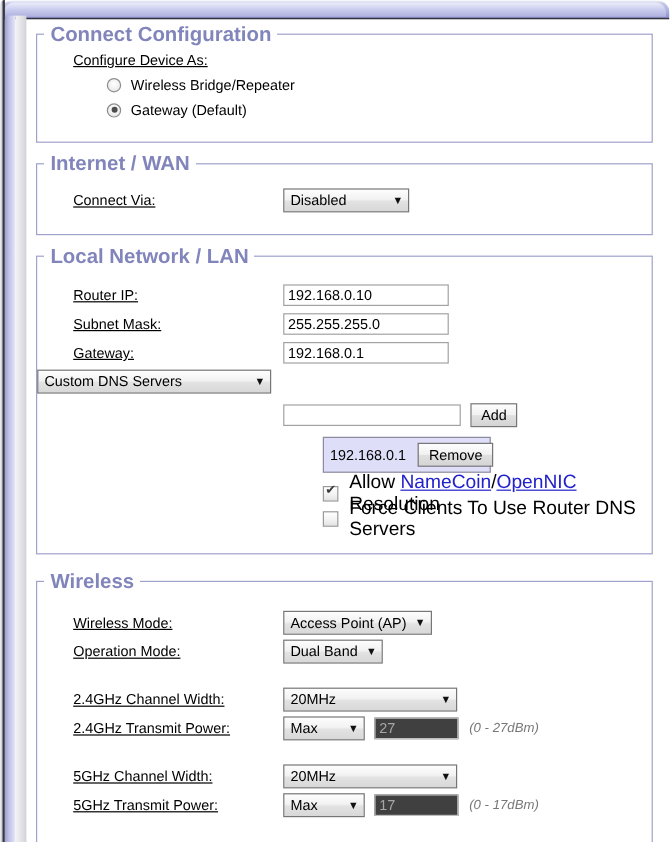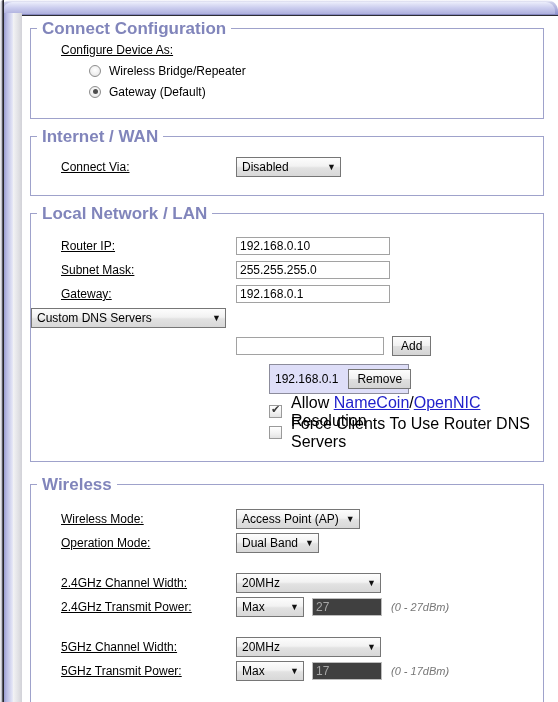--- a/index.html
+++ b/index.html
@@ -188,21 +188,21 @@
     height: 18px;
     border: 1px solid #a2a2a2;
     background: #ffffff;
     font-family: "Liberation Sans", sans-serif;
     font-size: 12px;
     color: #000;
     padding: 0 3px;
     box-sizing: border-box;
     outline: none;
   }
-  .tinput.w140 { width: 154px; }
+  .tinput.w140 { width: 138px; }
   .tinput.w150 { width: 148px; }
   .tinput.disabled {
     background: #404040;
     color: #a6a6a6;
     border: 1px solid #bdbdbd;
   }
 
   
   .sel {
     height: 20px;

